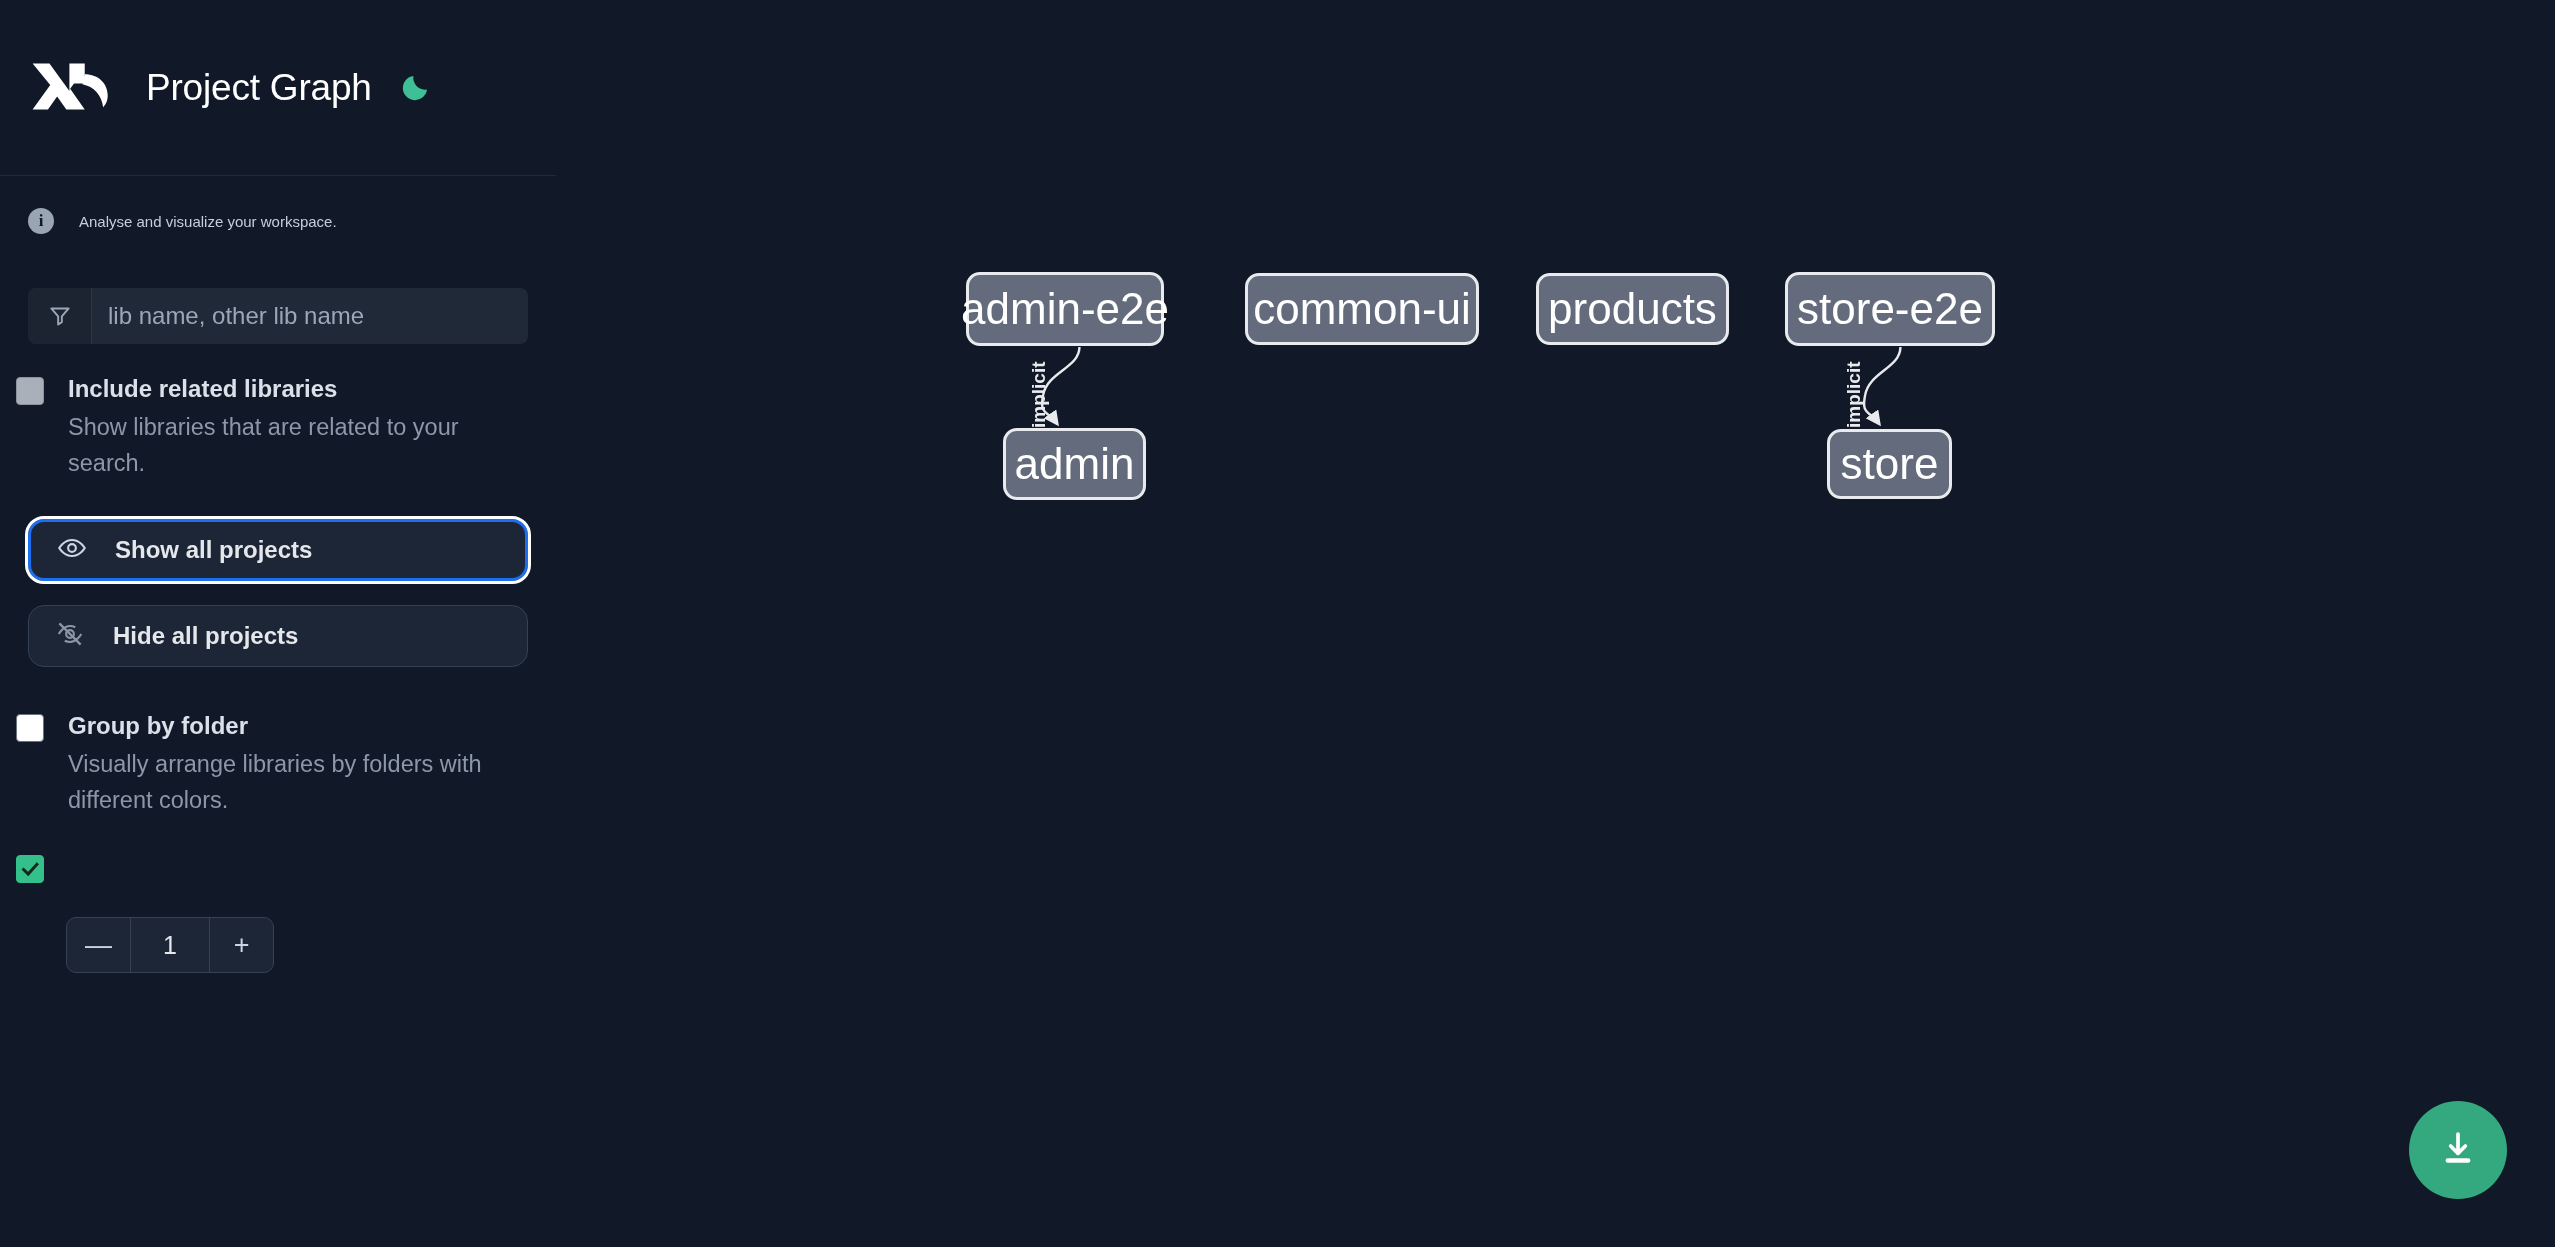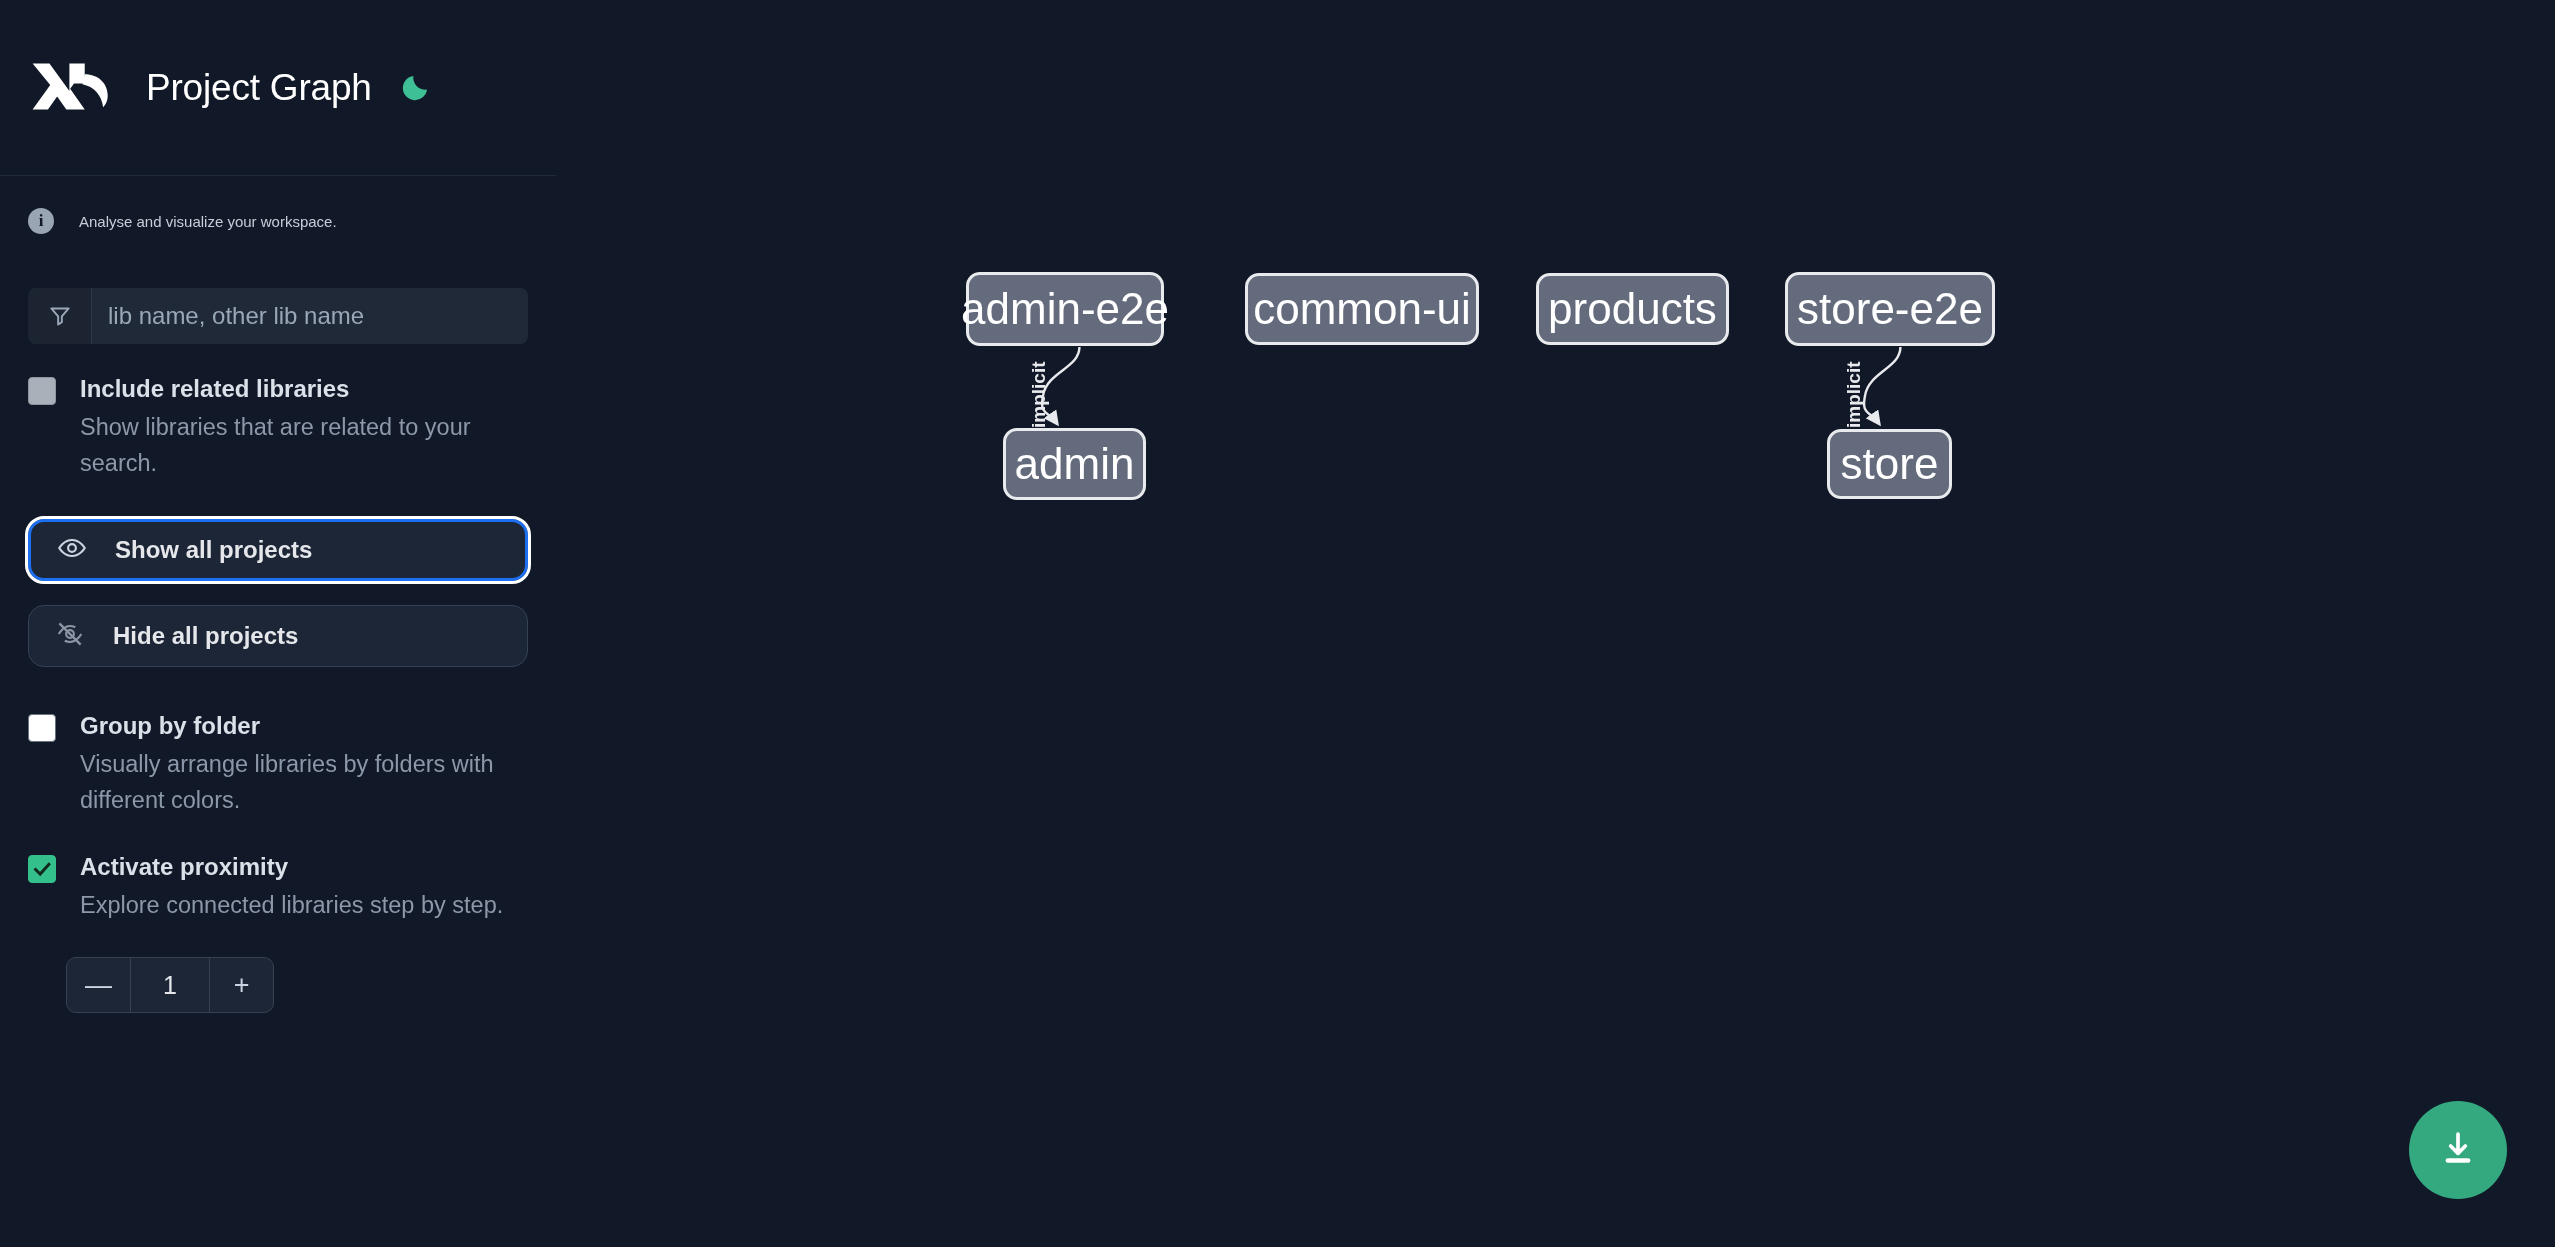--- a/index.html
+++ b/index.html
@@ -76,21 +76,21 @@
     flex: 1;
     background: transparent;
     border: none; outline: none;
     color: #e5e7eb;
     font-size: 24px;
     font-family: "Liberation Sans", sans-serif;
     padding: 0 16px;
   }
   .search-input::placeholder { color: #9aa7b8; }
 
-  .opt-block { padding: 0 28px; }
+  .opt-block { padding: 0 16px; }
   .opt-row { display: flex; margin-top: 30px; }
   .cb {
     width: 28px; height: 28px; flex: 0 0 28px;
     border-radius: 4px;
     margin-top: 3px;
     cursor: pointer;
   }
   .cb-gray { background: #aab0b9; border: 1px solid #8d949e; }
   .cb-white { background: #ffffff; border: 1px solid #6b7280; }
   .cb-green {
@@ -303,24 +303,20 @@
           <span class="opt-desc" style="display:block">Visually arrange libraries by folders with different colors.</span>
         </span>
       </div>
 
       <div class="opt-row" style="margin-top:34px">
         <span class="cb cb-green">
           <svg viewBox="0 0 24 24" width="22" height="22" aria-hidden="true">
             <path fill="none" stroke="#14281f" stroke-width="3.2" stroke-linecap="square" d="M5 12.5 10 17.5 19.5 7"></path>
           </svg>
         </span>
-        <span class="opt-texts">
-          <span class="opt-label" style="display:block">Activate proximity</span>
-          <span class="opt-desc" style="display:block">Explore connected libraries step by step.</span>
-        </span>
       </div>
     </div>
 
     <div class="stepper">
       <span class="step-btn">—</span>
       <span class="step-val">1</span>
       <span class="step-btn">+</span>
     </div>
 
   </aside>

